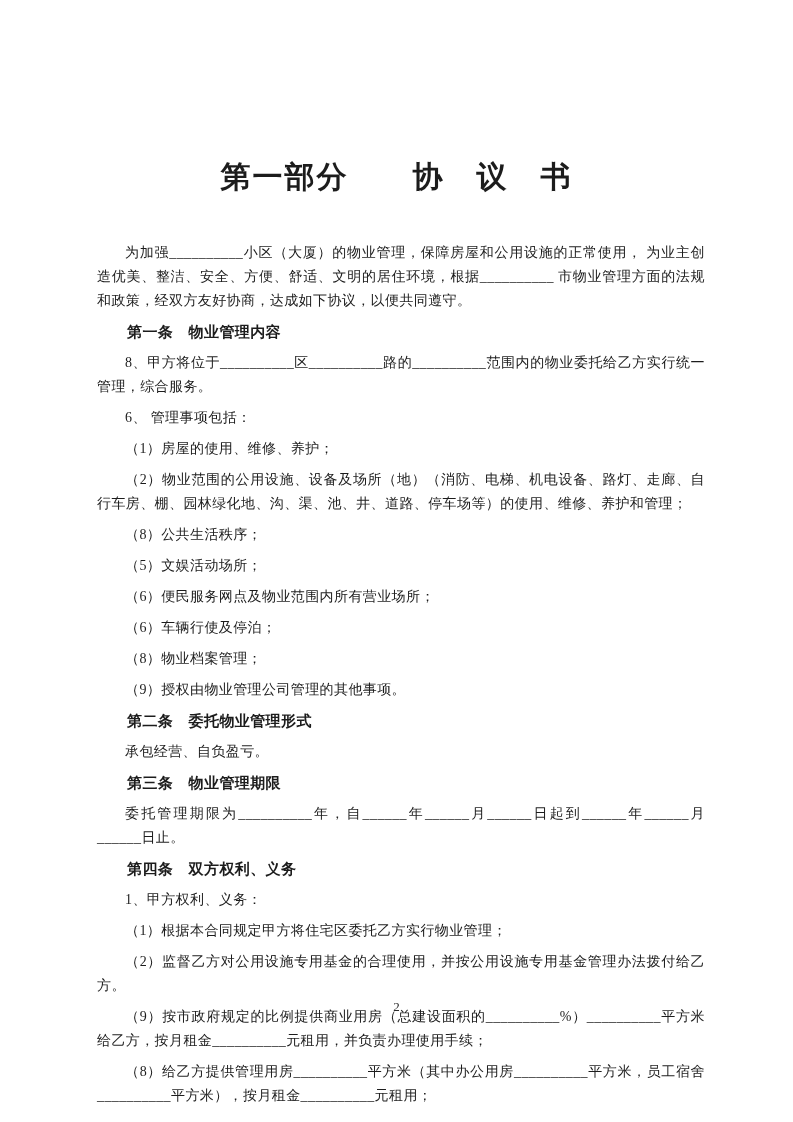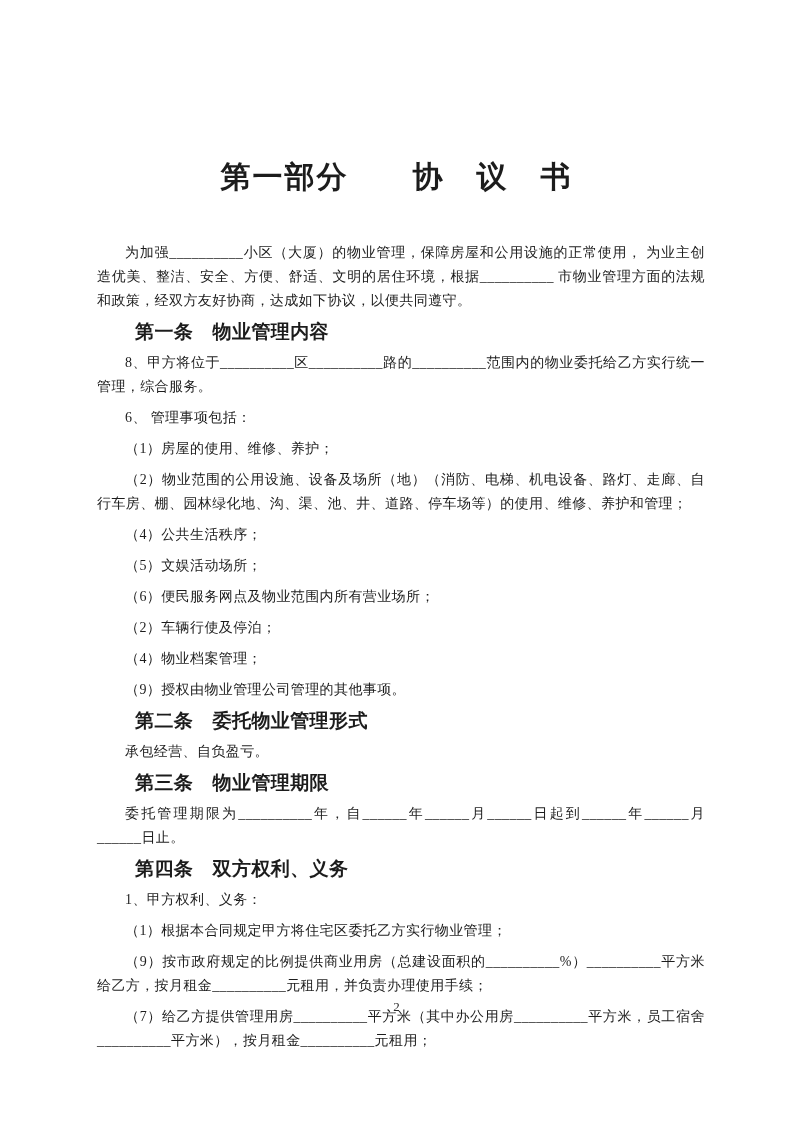--- a/index.html
+++ b/index.html
@@ -40,21 +40,21 @@
     letter-spacing: 0.4px;
   }
   .doc-content p {
     margin: 7px;
     padding: 0;
     text-indent: 2em;
   }
   .doc-content p.heading {
     font-family: "Liberation Sans", "DejaVu Sans", sans-serif;
     font-weight: bold;
-    font-size: 19px;
+    font-size: 15px;
   }
   .page-number {
     position: absolute;
     top: 999px;
     left: 0;
     width: 100%;
     text-align: center;
     font-size: 13px;
     color: #2a2a2a;
   }
@@ -65,31 +65,32 @@
 <div class="page">
   <div class="doc-title">第一部分　　协　议　书</div>
 
   <div class="doc-content">
       <p class="body">为加强__________小区（大厦）的物业管理，保障房屋和公用设施的正常使用， 为业主创造优美、整洁、安全、方便、舒适、文明的居住环境，根据__________ 市物业管理方面的法规和政策，经双方友好协商，达成如下协议，以便共同遵守。</p>
       <p class="heading">第一条　物业管理内容</p>
       <p class="body">8、甲方将位于__________区__________路的__________范围内的物业委托给乙方实行统一管理，综合服务。</p>
       <p class="body">6、 管理事项包括：</p>
       <p class="body">（1）房屋的使用、维修、养护；</p>
       <p class="body">（2）物业范围的公用设施、设备及场所（地）（消防、电梯、机电设备、路灯、走廊、自行车房、棚、园林绿化地、沟、渠、池、井、道路、停车场等）的使用、维修、养护和管理；</p>
-      <p class="body">（4）公共生活秩序；</p>
+      <p class="body">（8）公共生活秩序；</p>
       <p class="body">（5）文娱活动场所；</p>
       <p class="body">（6）便民服务网点及物业范围内所有营业场所；</p>
-      <p class="body">（2）车辆行使及停泊；</p>
-      <p class="body">（4）物业档案管理；</p>
+      <p class="body">（6）车辆行使及停泊；</p>
+      <p class="body">（8）物业档案管理；</p>
       <p class="body">（9）授权由物业管理公司管理的其他事项。</p>
       <p class="heading">第二条　委托物业管理形式</p>
       <p class="body">承包经营、自负盈亏。</p>
       <p class="heading">第三条　物业管理期限</p>
       <p class="body">委托管理期限为__________年，自______年______月______日起到______年______月______日止。</p>
       <p class="heading">第四条　双方权利、义务</p>
       <p class="body">1、甲方权利、义务：</p>
       <p class="body">（1）根据本合同规定甲方将住宅区委托乙方实行物业管理；</p>
+      <p class="body">（2）监督乙方对公用设施专用基金的合理使用，并按公用设施专用基金管理办法拨付给乙方。</p>
       <p class="body">（9）按市政府规定的比例提供商业用房（总建设面积的__________%）__________平方米给乙方，按月租金__________元租用，并负责办理使用手续；</p>
-      <p class="body">（7）给乙方提供管理用房__________平方米（其中办公用房__________平方米，员工宿舍__________平方米），按月租金__________元租用；</p>
+      <p class="body">（8）给乙方提供管理用房__________平方米（其中办公用房__________平方米，员工宿舍__________平方米），按月租金__________元租用；</p>
     </div>
 
   <div class="page-number">2</div>
 </div>
 
 </body></html>

